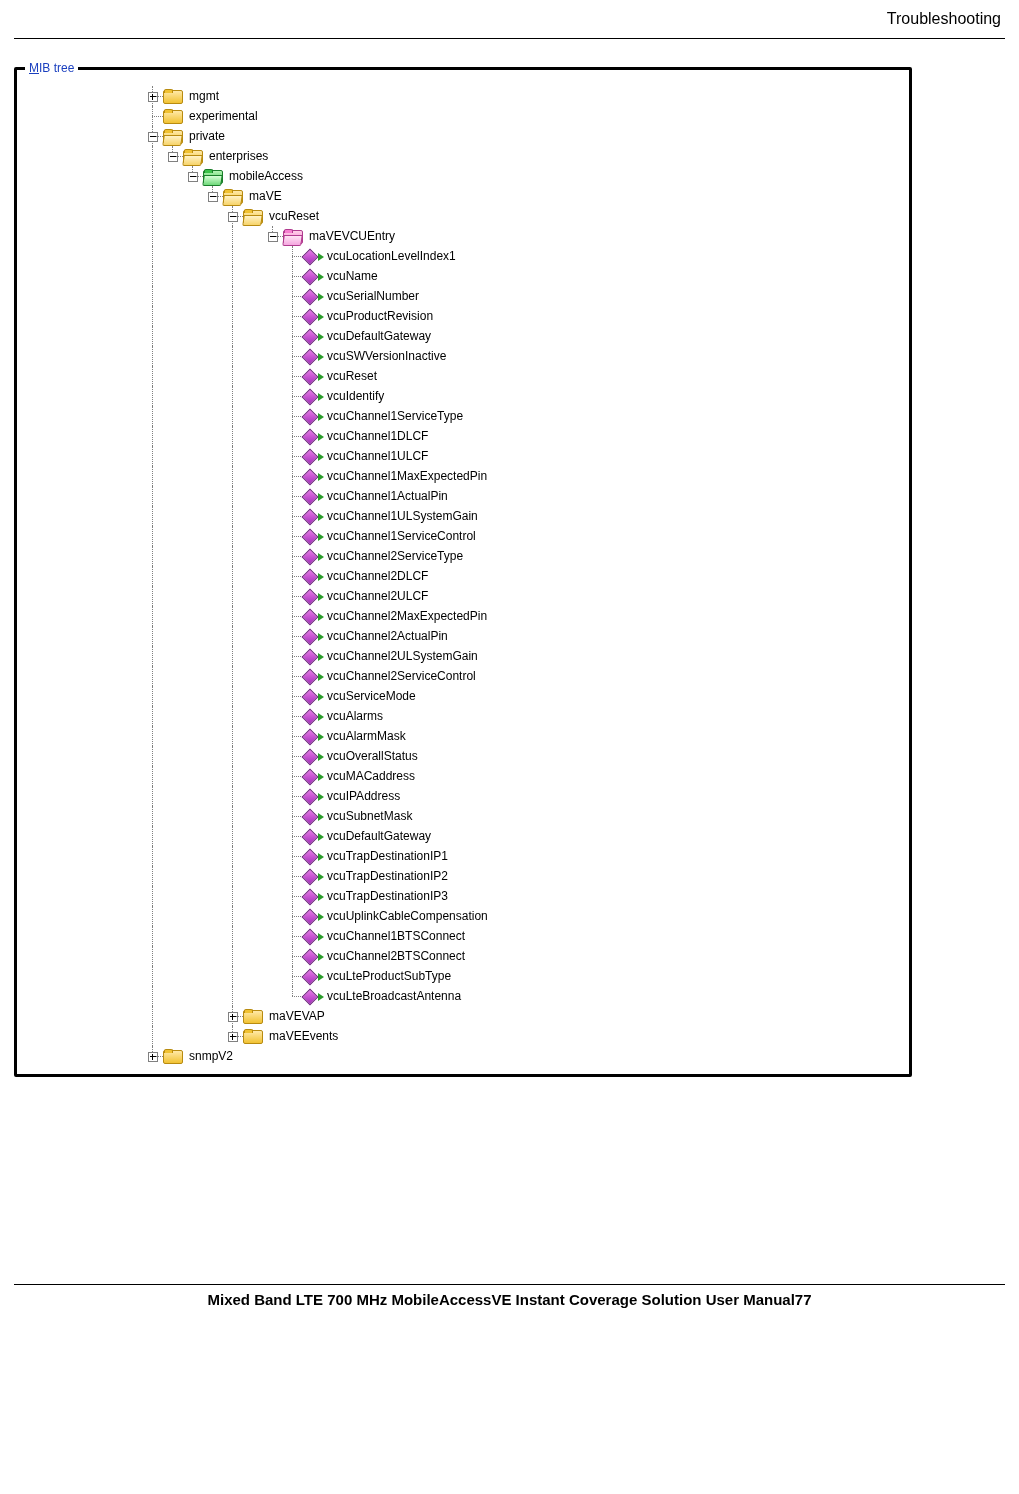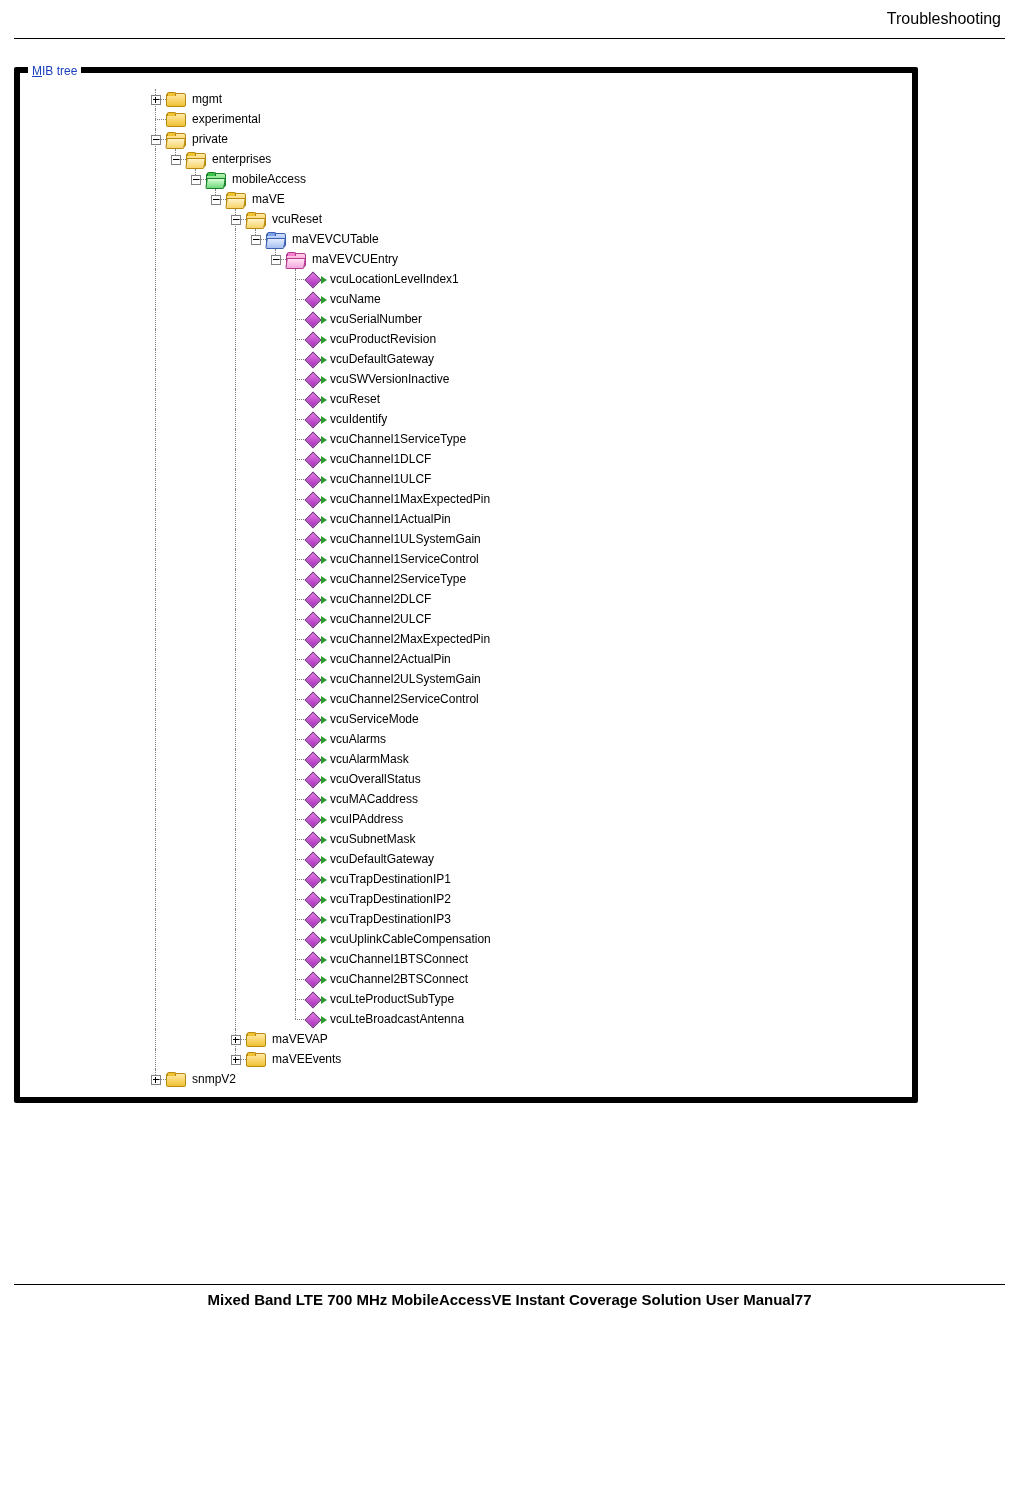--- a/index.html
+++ b/index.html
@@ -1,20 +1,20 @@
 <!DOCTYPE html>
 <html><head>
 <meta charset="utf-8">
 <style>
   html,body{margin:0;padding:0;background:#fff;font-family:"Tahoma","Segoe UI",Arial,sans-serif;font-size:12px;color:#000;}
   .page{width:1019px;height:1318px;position:relative;box-sizing:border-box;padding:10px 14px 0 14px;}
   .hdr{height:28px;border-bottom:1px solid #000;text-align:right;font-family:Verdana,Arial,sans-serif;font-size:16px;padding-right:4px;}
   .ftr{position:absolute;bottom:10px;left:14px;right:14px;border-top:1px solid #000;padding-top:6px;display:flex;justify-content:center;font-family:Verdana,Arial,sans-serif;font-size:15px;font-weight:bold;}
   .shot{margin:28px 0 0 0;}
-  .fs{border:6px solid #000000;border-radius:2px;position:relative;padding:16px 6px 8px 6px;background:#fff;width:880px;}
+  .fs{border:3px solid #000000;border-radius:2px;position:relative;padding:16px 6px 8px 6px;background:#fff;width:880px;}
   .fs .legend{position:absolute;top:-9px;left:8px;background:#fff;padding:0 4px;color:#1a3fbf;font-size:12px;}
   .fs .legend u{text-decoration:underline;text-decoration-color:#1a3fbf;}
   .tree{font-size:12px;color:#000;line-height:20px;white-space:nowrap;}
   .row{display:flex;align-items:center;height:20px;}
   .cell{width:20px;height:20px;position:relative;flex:0 0 20px;}
   
   .vline::before{content:"";position:absolute;left:9px;top:0;bottom:0;border-left:1px dotted #808080;}
   .vtop::before{content:"";position:absolute;left:9px;top:0;height:10px;border-left:1px dotted #808080;}
   .hline::after{content:"";position:absolute;left:9px;top:10px;width:11px;border-top:1px dotted #808080;}
   .htiny::after{content:"";position:absolute;left:13px;top:10px;width:7px;border-top:1px dotted #808080;}
@@ -158,38 +158,20 @@
             <span class="cell"></span>
             <span class="cell"></span>
             <span class="cell"></span>
             <span class="cell"></span>
             <span class="cell"></span>
             <span class="cell vline"></span>
             <span class="cell"></span>
             <span class="cell"></span>
             <span class="cell"></span>
             <span class="cell vline"></span>
-            <span class="cell vtop htiny">
-              <span class="box"></span>
-            </span>
-            <span class="icon folder open blue"></span>
-            <span class="lbl">maVEVCUTable</span>
-          </div>
-          <div class="row">
-            <span class="cell"></span>
-            <span class="cell"></span>
-            <span class="cell"></span>
-            <span class="cell"></span>
-            <span class="cell"></span>
-            <span class="cell"></span>
-            <span class="cell vline"></span>
-            <span class="cell"></span>
-            <span class="cell"></span>
-            <span class="cell"></span>
-            <span class="cell vline"></span>
             <span class="cell"></span>
             <span class="cell vtop htiny">
               <span class="box"></span>
             </span>
             <span class="icon folder open pink"></span>
             <span class="lbl">maVEVCUEntry</span>
           </div>
           <div class="row">
             <span class="cell"></span>
             <span class="cell"></span>

